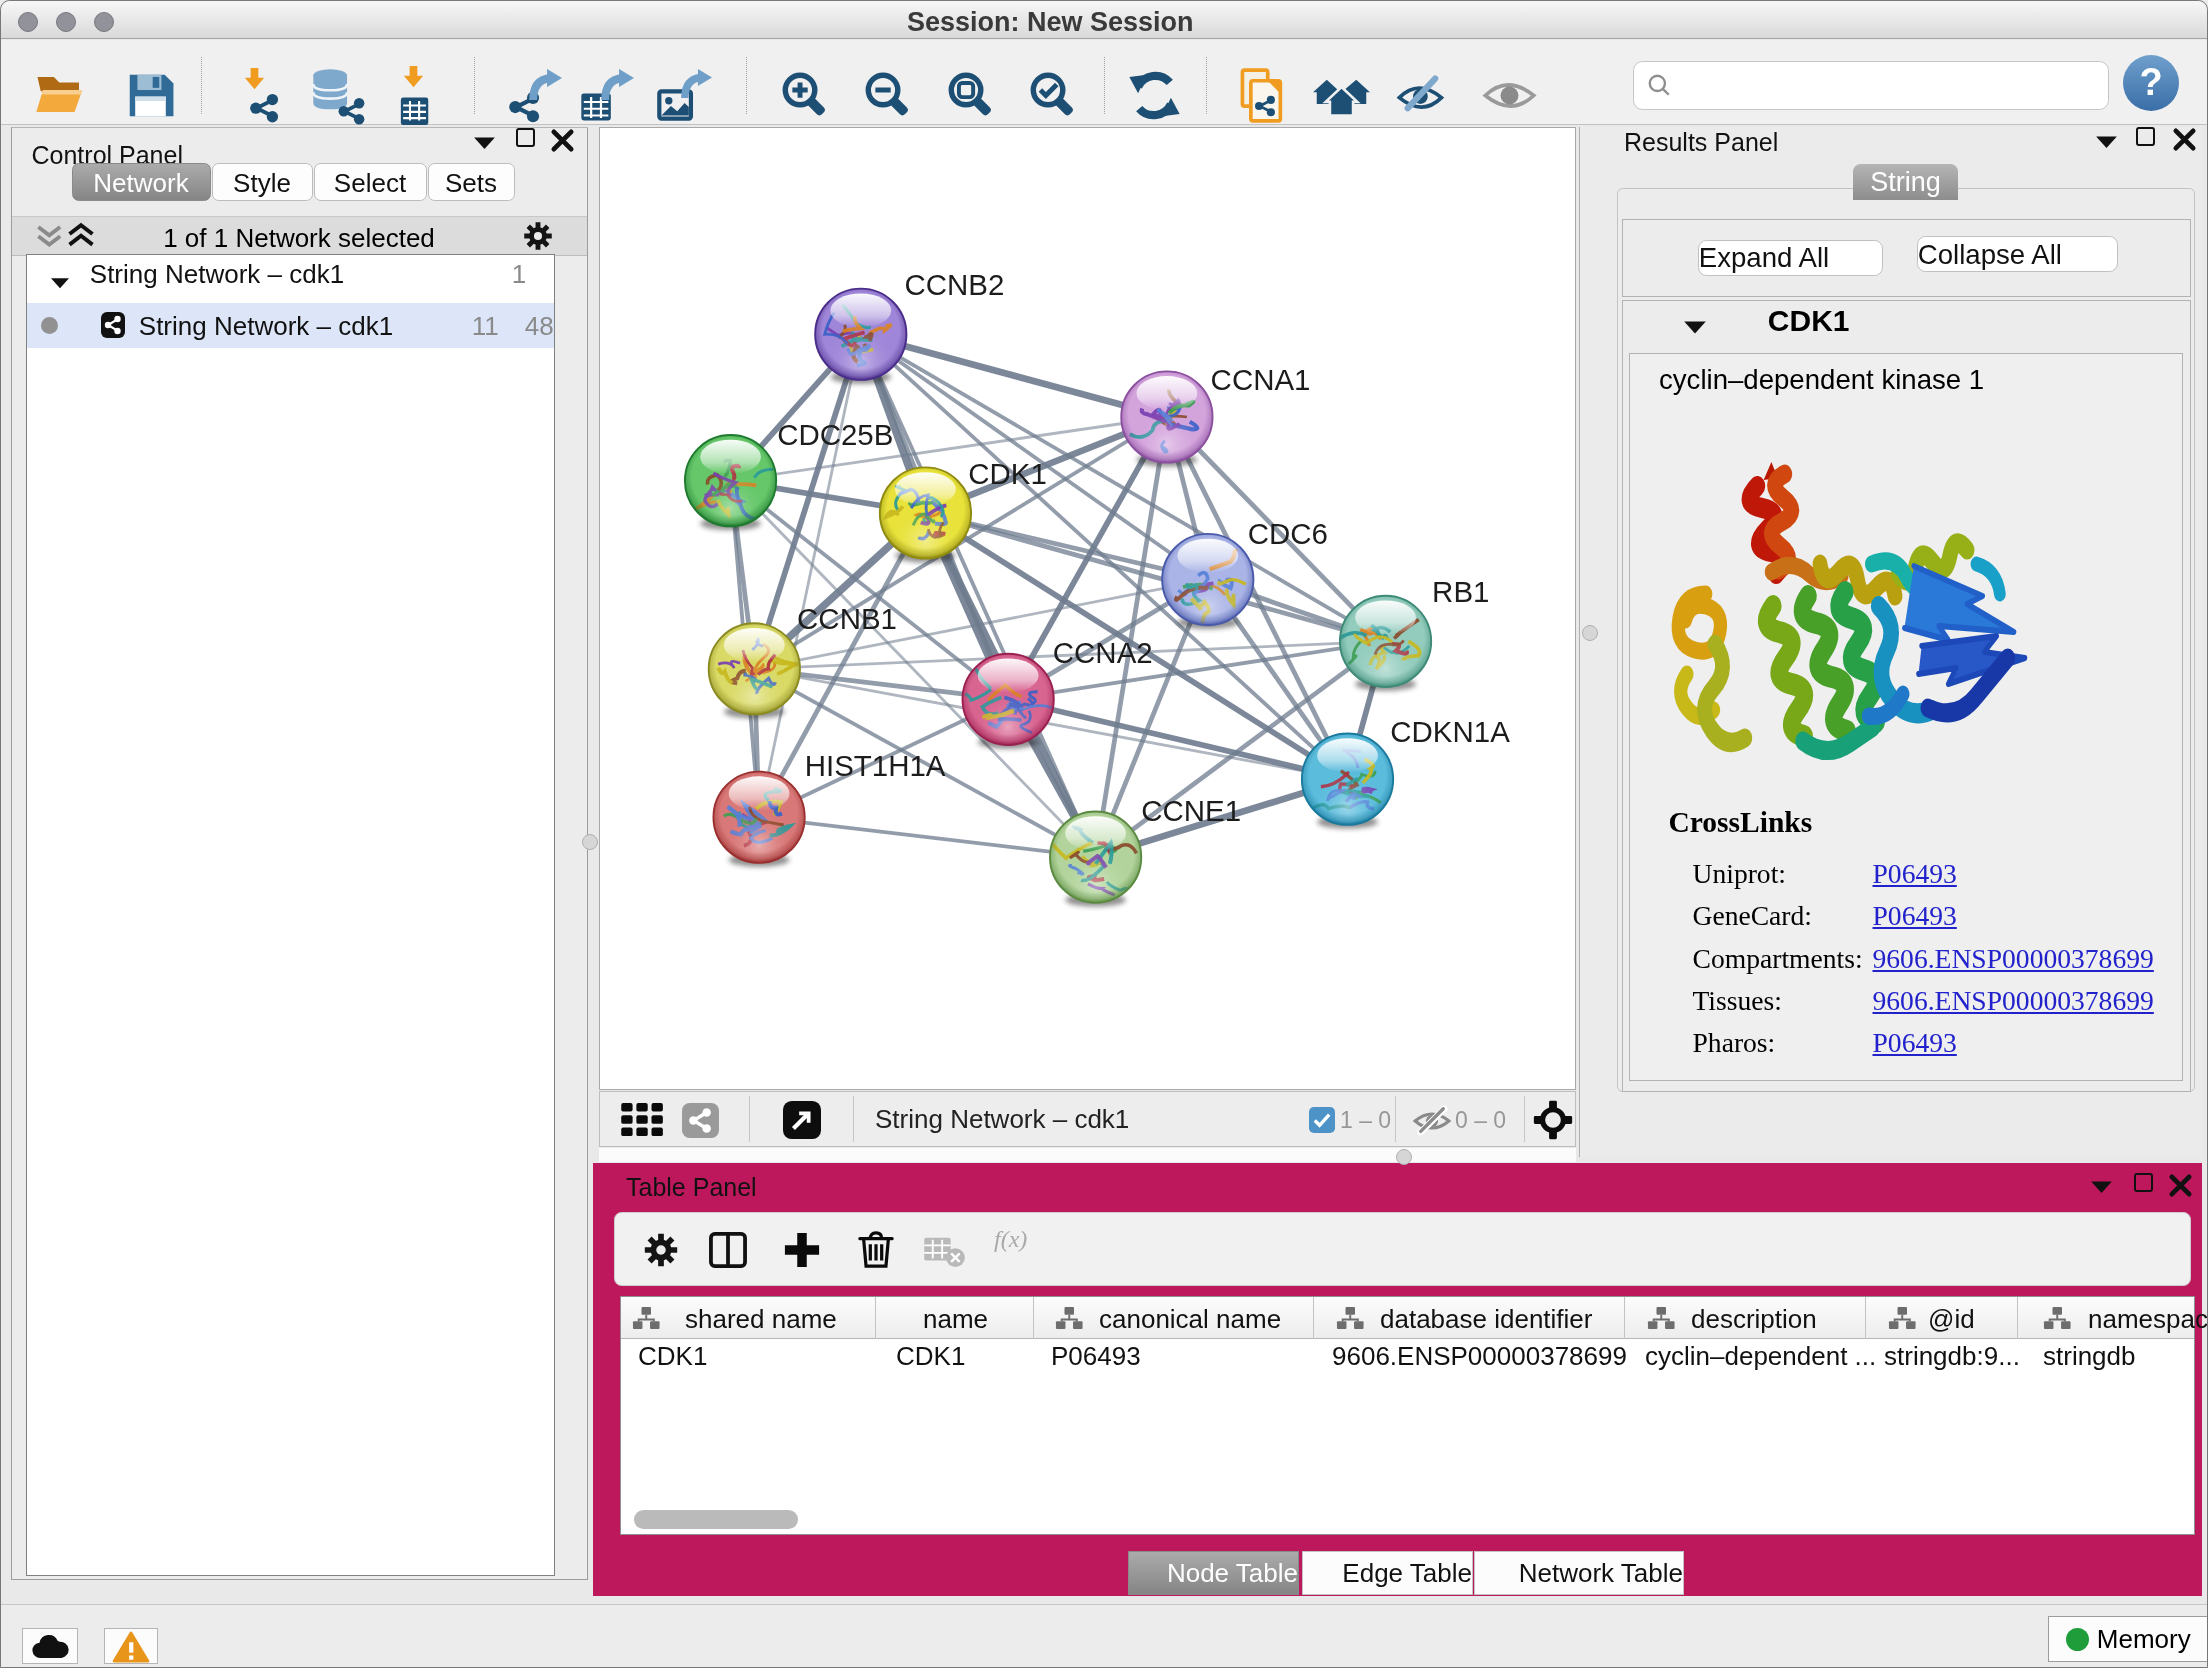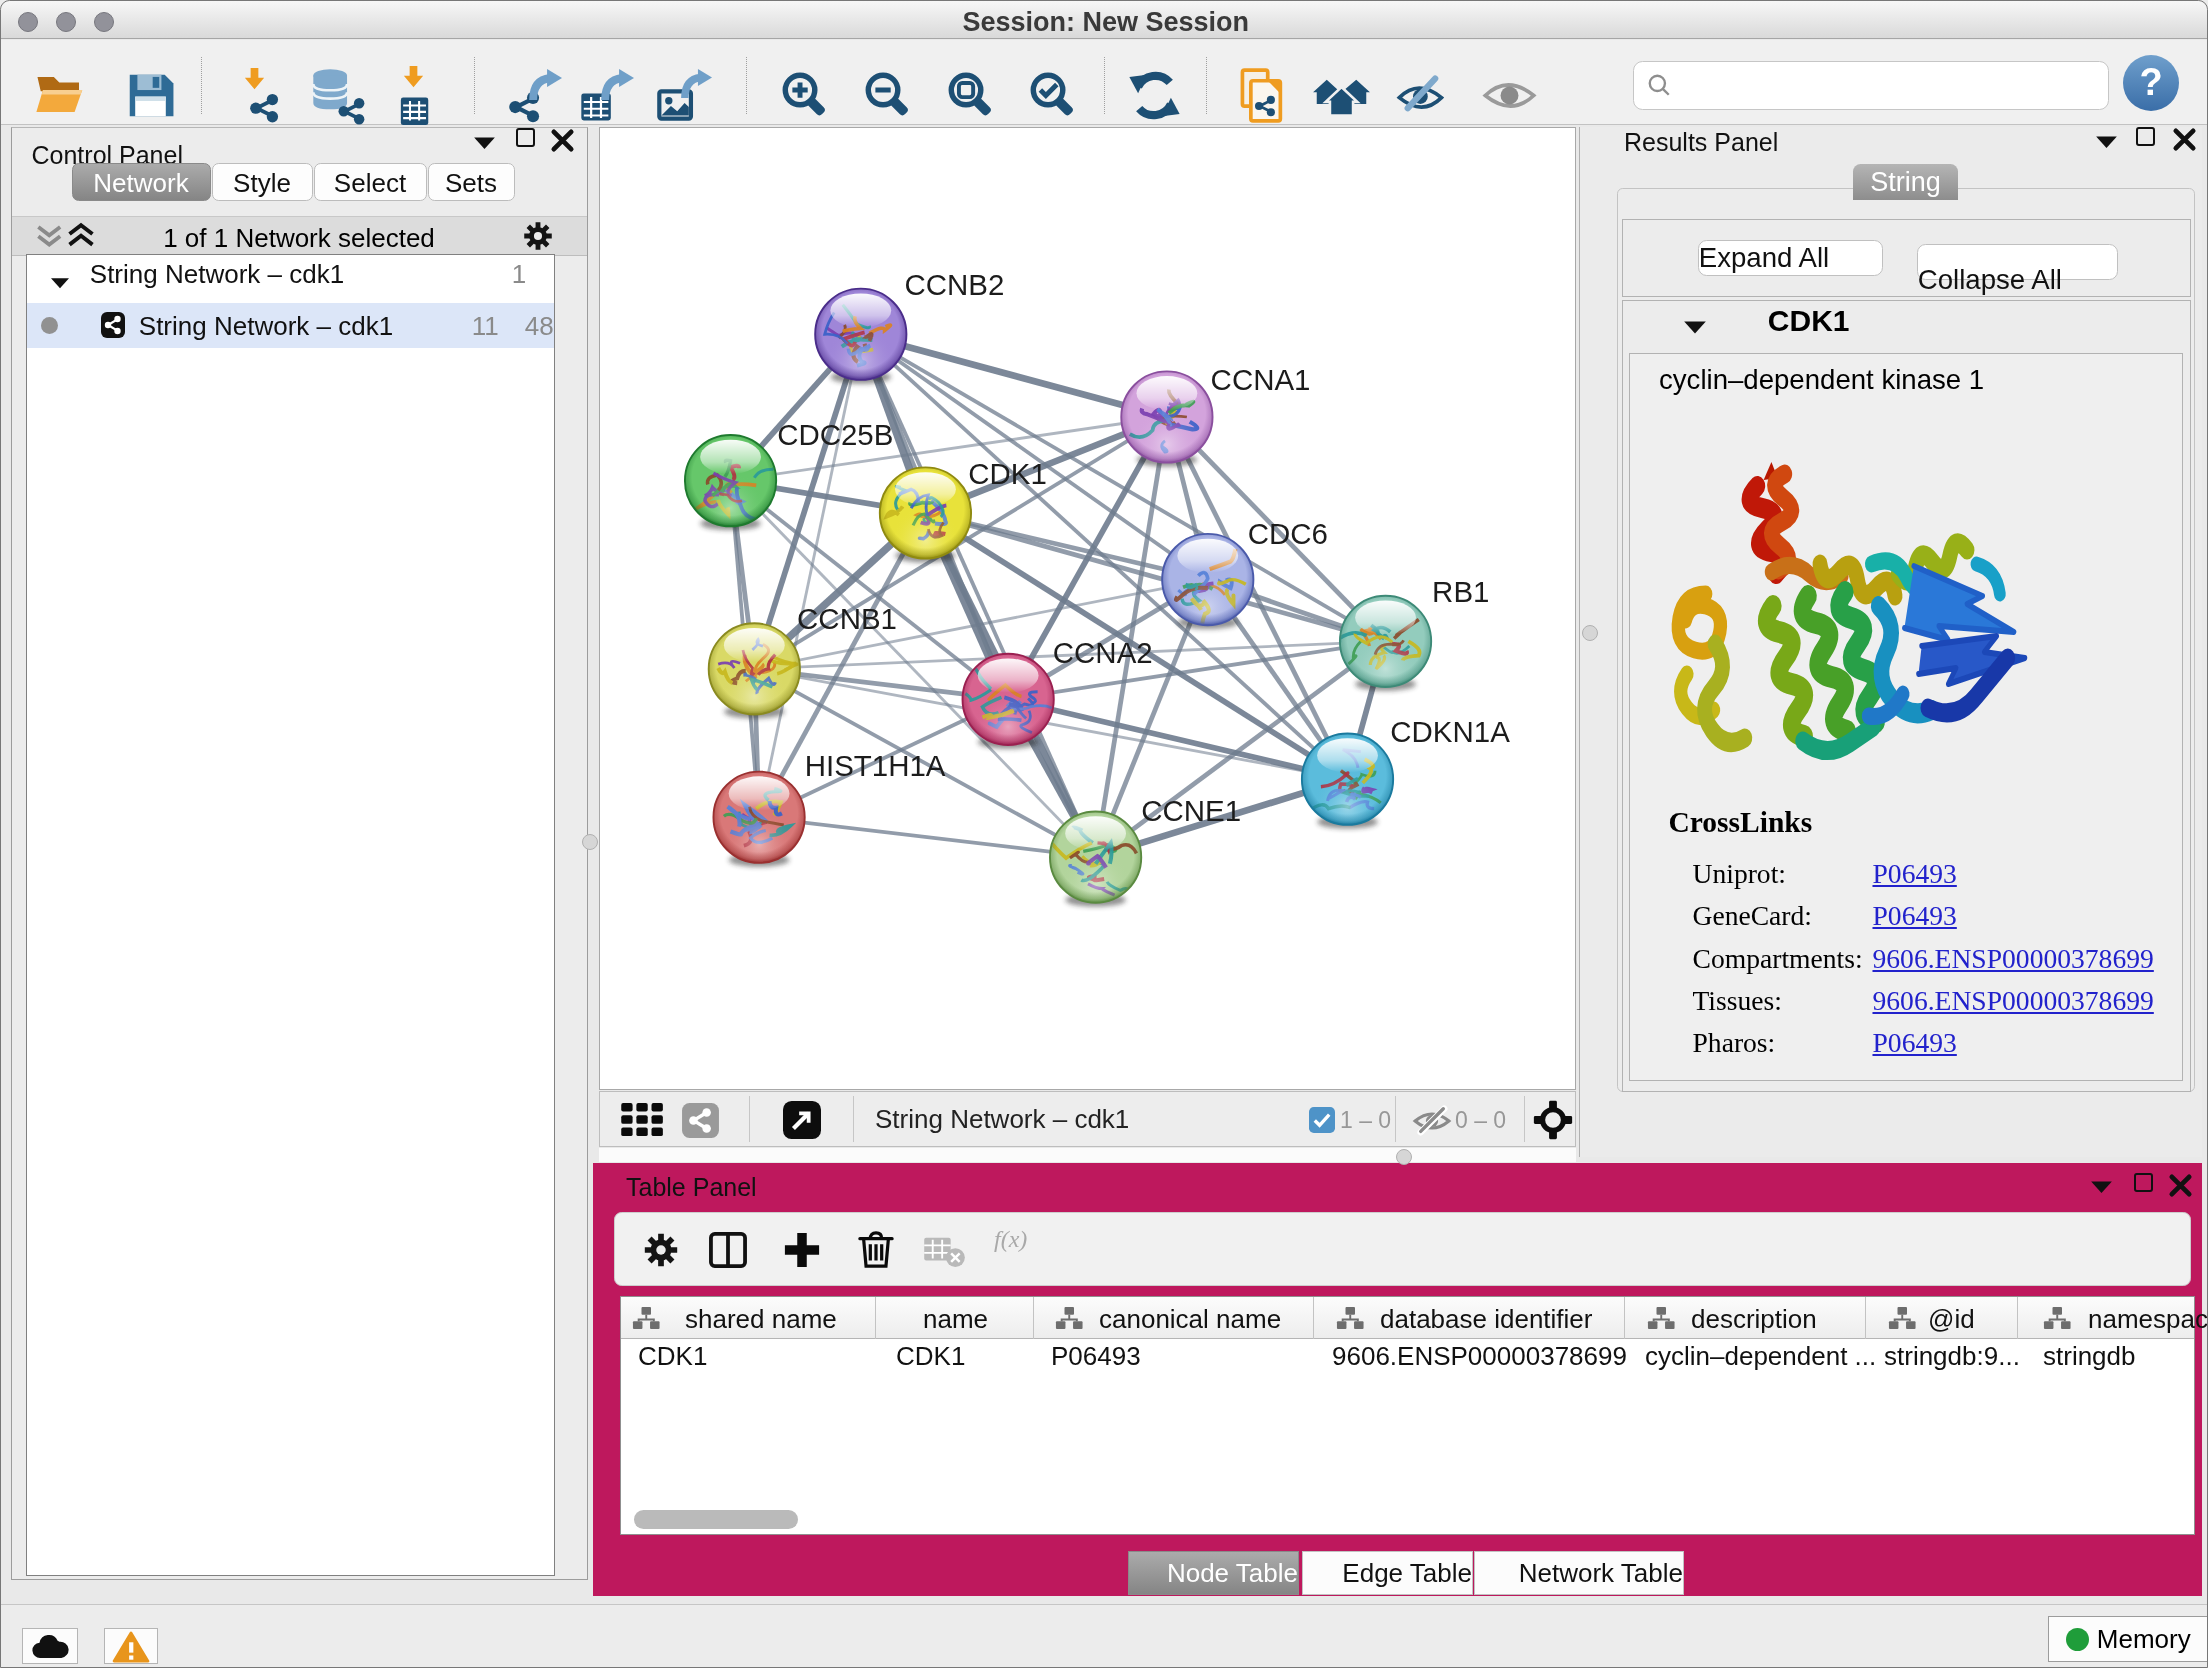--- a/index.html
+++ b/index.html
@@ -1,19 +1,19 @@
 <!DOCTYPE html>
 <html style="font-size:15px"><head><meta charset="utf-8"><style>
 * { margin:0; padding:0; box-sizing:border-box; }
 html,body { width:2208px; height:1668px; font-family:"Liberation Sans",sans-serif; background:#ececec; overflow:hidden; }
 .abs { position:absolute; }
 #win { position:relative; width:2208px; height:1668px; background:#e9e9e9; border:1px solid #777; border-radius:9.5px 9.5px 0 0; overflow:hidden; }
 #titlebar { position:absolute; left:0; top:0; width:100%; height:38px; background:linear-gradient(#f7f7f7,#d9d9d9); border-bottom:1px solid #a5a5a5; border-radius:9.5px 9.5px 0 0; }
 .tlight { position:absolute; top:10.5px; width:20px; height:20px; border-radius:50%; background:#92929a; border:1px solid #77777e; }
-#title { position:absolute; top:5.7px; left:906px; width:342px; text-align:right; font-size:27px; font-weight:600; color:#3a3a3a; }
+#title { position:absolute; top:5.7px; left:906px; width:342px; text-align:left; font-size:27px; font-weight:600; color:#3a3a3a; }
 #toolbar { position:absolute; left:0; top:39px; width:100%; height:85px; background:#f0f0f0; border-bottom:1px solid #c2c2c2; }
 .ticon { position:absolute; top:26px; width:59px; height:59px; }
 .vsep { position:absolute; top:17px; height:57px; width:0; border-left:1.9px dotted #9f9f9f; }
 .search { position:absolute; left:1632px; top:21px; width:476px; height:49px; background:#fff; border:1.9px solid #c6c6c6; border-radius:9.5px; padding:8.6px 0 0 11.4px; }
 .help { position:absolute; left:2122px; top:15px; width:56px; height:56px; border-radius:50%; background:linear-gradient(#6f9fcc,#3a6ea8); color:#fff; font-size:38px; font-weight:700; text-align:center; line-height:55px; }
 .phead { font-size:25px; color:#111; }
 .fbox { display:inline-block; width:19px; height:19px; border:2.9px solid #111; border-radius:2.9px; }
 
 
 #cpanel { position:absolute; left:9.5px; top:126px; width:577px; height:1453px; background:#ececec; border:1px solid #9c9c9c; border-top:1px solid #b6b6b6; }
@@ -820,21 +820,21 @@
           <path d="M1 1 h18 l-9 10 z" fill="#111"></path>
         </svg></div>
     <div class="abs" style="left:556px; top:0px"><span class="fbox"></span></div>
     <div class="abs" style="left:592px; top:0px"><svg width="25" height="25" viewBox="0 0 26 26">
           <path d="M4 4 L22 22 M22 4 L4 22" stroke="#111" stroke-width="5" stroke-linecap="round"></path>
         </svg></div>
     <div id="stringtab">String</div>
     <div id="rbox">
       <div class="rsubbox" style="top:30px; height:78px">
         <div class="btn" style="left:75px; top:20px; width:185px; height:36px; padding-top:1px">Expand All</div>
-        <div class="btn" style="left:294px; top:24px; width:201px; height:36px; padding-top:19px">Collapse All</div>
+        <div class="btn" style="left:294px; top:16px; width:201px; height:36px; padding-top:2px">Collapse All</div>
       </div>
       <div class="rsubbox" style="top:111px; height:792px">
         <div class="abs" style="left:60px; top:19px"><svg width="24" height="15" viewBox="0 0 20 12">
               <path d="M1 1 h18 l-9 10 z" fill="#111"></path>
             </svg></div>
         <div class="abs" style="left:145px; top:2.9px; font-size:30px; font-weight:700">CDK1</div>
         <div class="rsubbox" style="left:6.7px; top:52px; width:554px; height:728px; background:#efefef">
           <div class="abs" style="left:28.5px; top:9.5px; font-size:27.6px">cyclin–dependent kinase 1</div>
           <div class="abs" style="left:9.5px; top:92px"><svg width="399" height="340" viewBox="0 0 510 340" preserveAspectRatio="none" fill="none" stroke-linecap="round" stroke-linejoin="round">
 <path d="M158 34 l10 -18 l8 16 z" fill="#b81800" stroke="none"></path>

